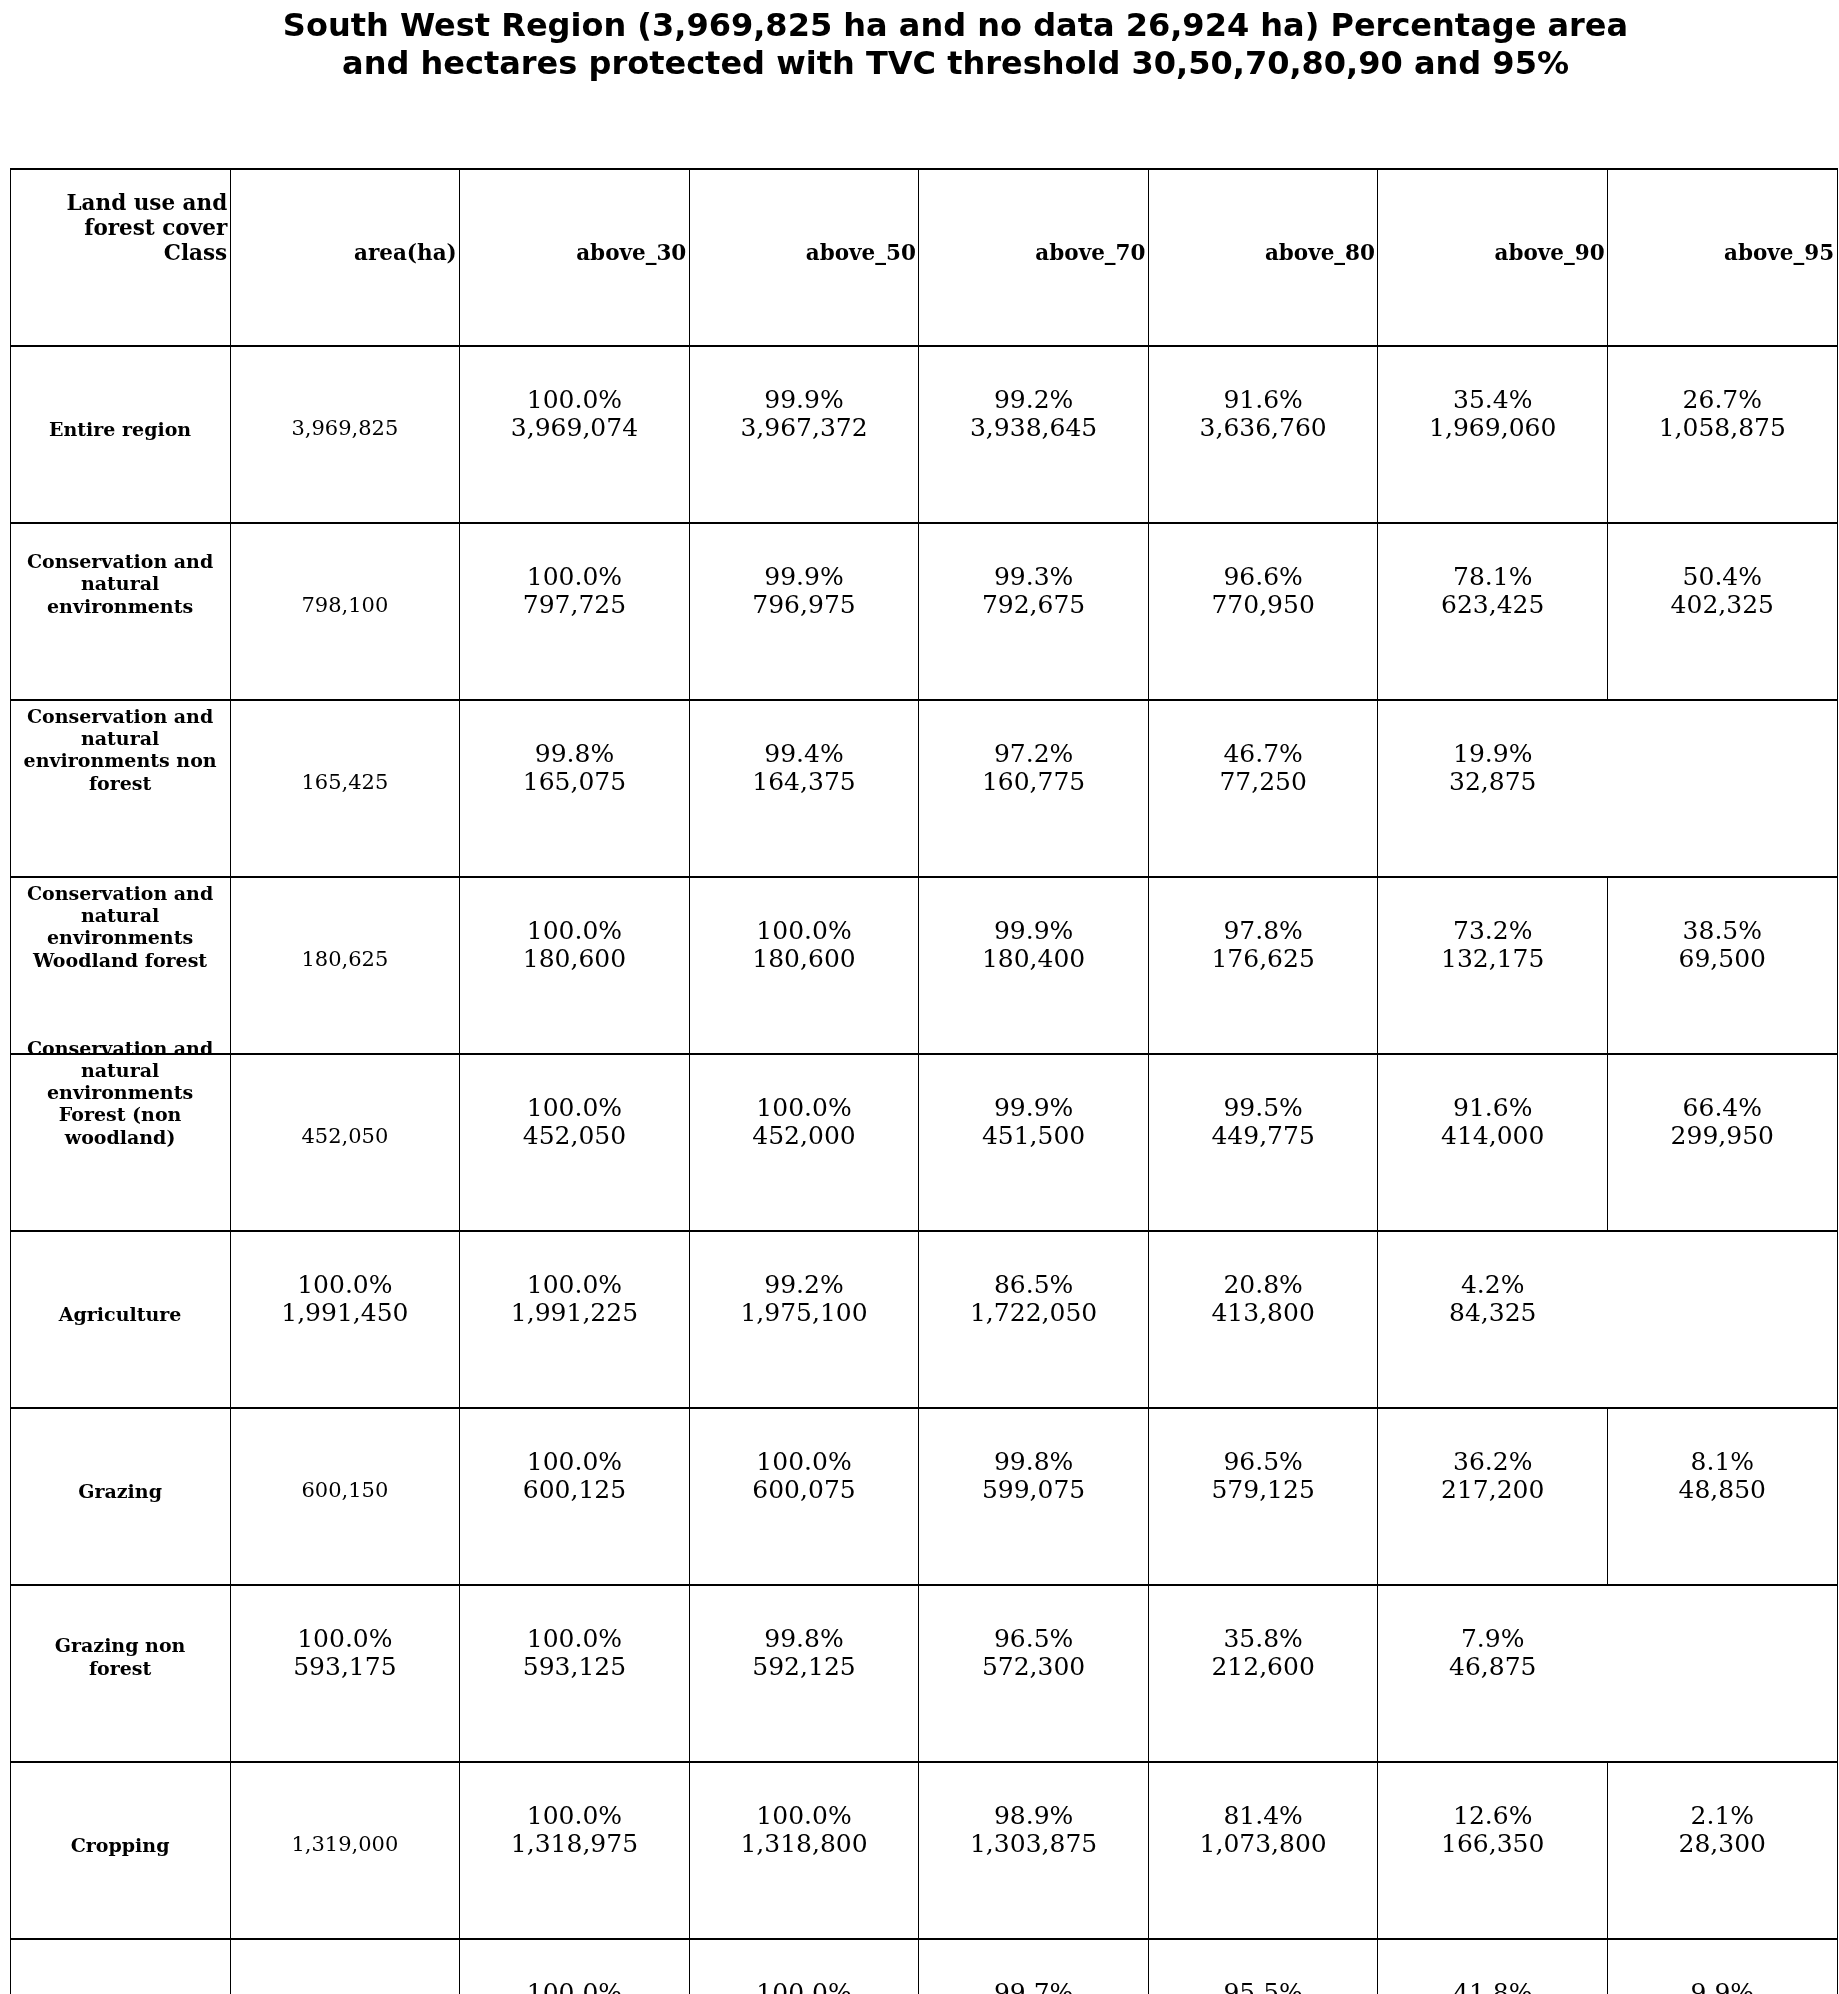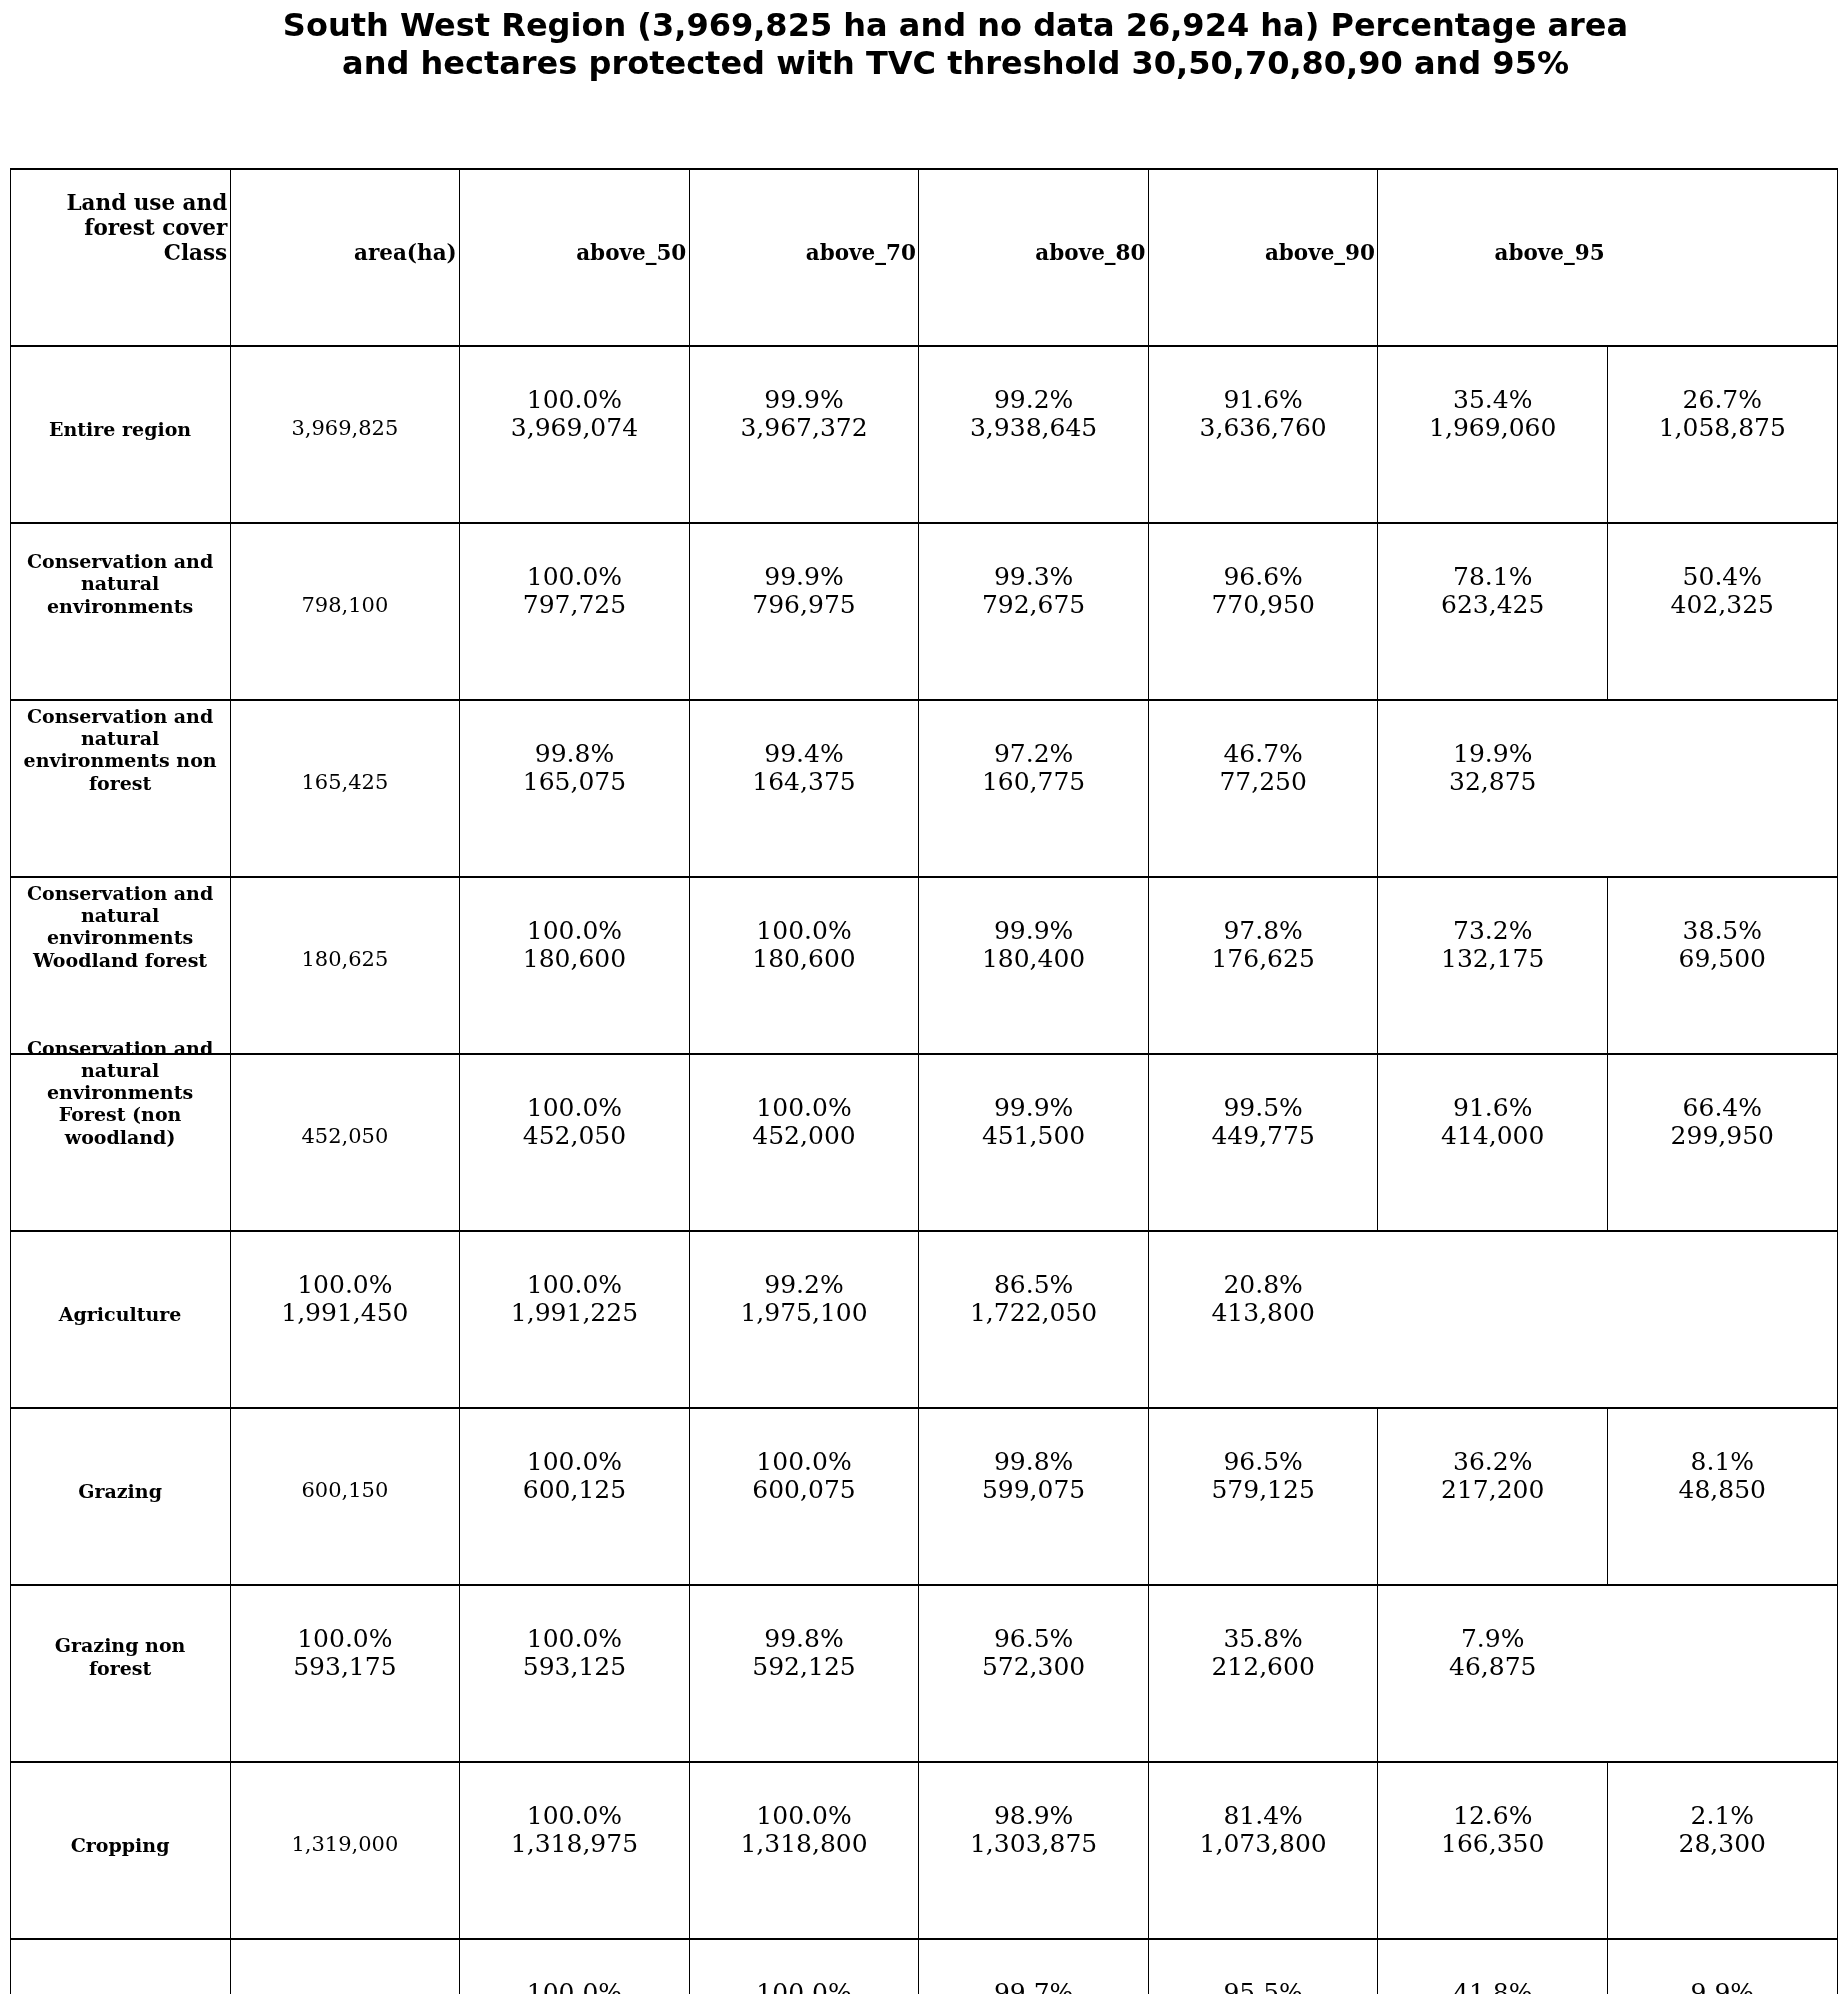--- a/index.html
+++ b/index.html
@@ -40,20 +40,23 @@
     <div class="t-row">
       <div class="cell">
         <div class="hdr">Land use and
 forest cover
 Class</div>
       </div>
       <div class="cell">
         <div class="hdr">area(ha)</div>
       </div>
       <div class="cell">
+        <div class="hdr">above_30</div>
+      </div>
+      <div class="cell">
         <div class="hdr">above_50</div>
       </div>
       <div class="cell">
         <div class="hdr">above_70</div>
       </div>
       <div class="cell">
         <div class="hdr">above_80</div>
       </div>
       <div class="cell">
         <div class="hdr">above_90</div>
@@ -315,20 +318,26 @@
           <div class="pct">86.5%</div>
           <div class="ha">1,722,050</div>
         </div>
       </div>
       <div class="cell">
         <div class="vals">
           <div class="pct">20.8%</div>
           <div class="ha">413,800</div>
         </div>
       </div>
+      <div class="cell">
+        <div class="vals">
+          <div class="pct">4.2%</div>
+          <div class="ha">84,325</div>
+        </div>
+      </div>
     </div>
     <div class="t-row">
       <div class="cell">
         <div class="cls">Grazing</div>
       </div>
       <div class="cell">
         <div class="area">600,150</div>
       </div>
       <div class="cell">
         <div class="vals">

